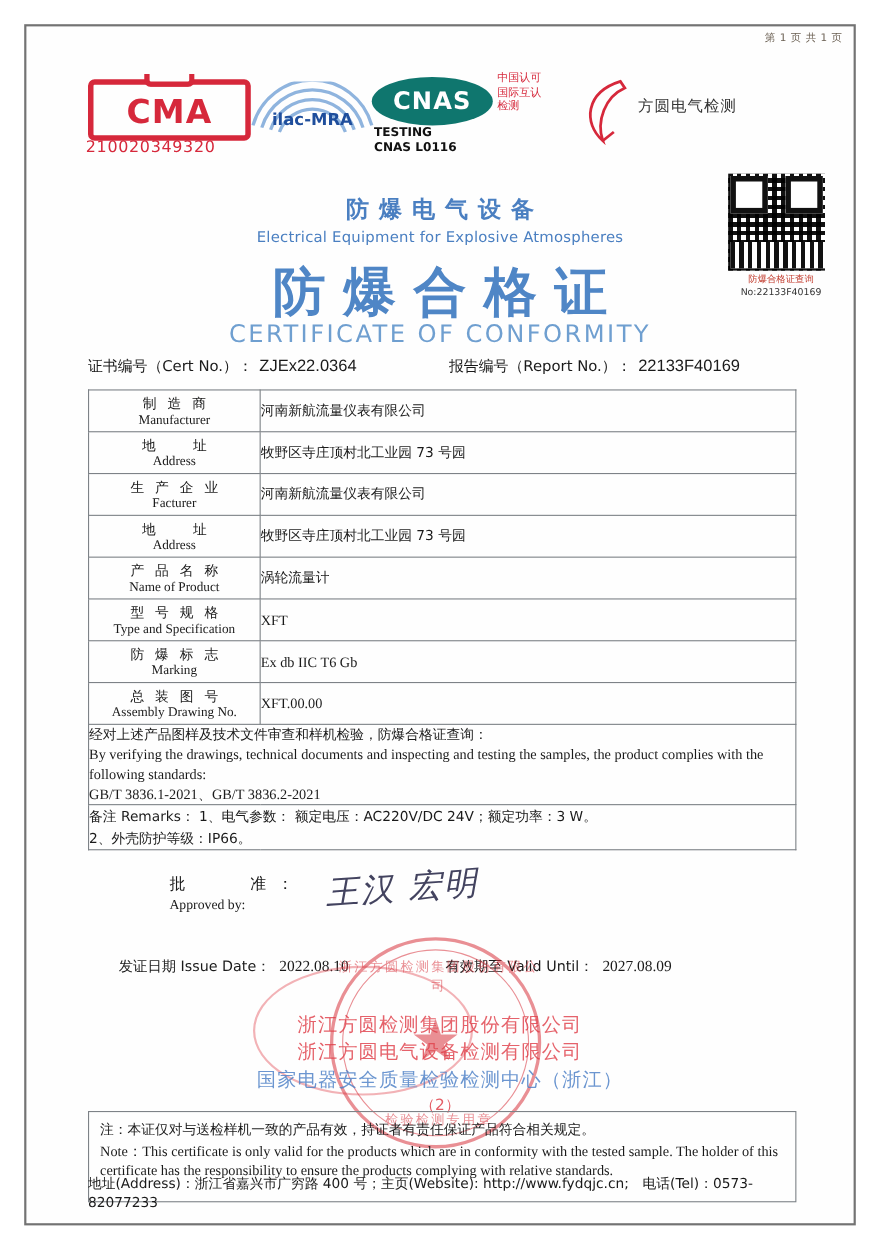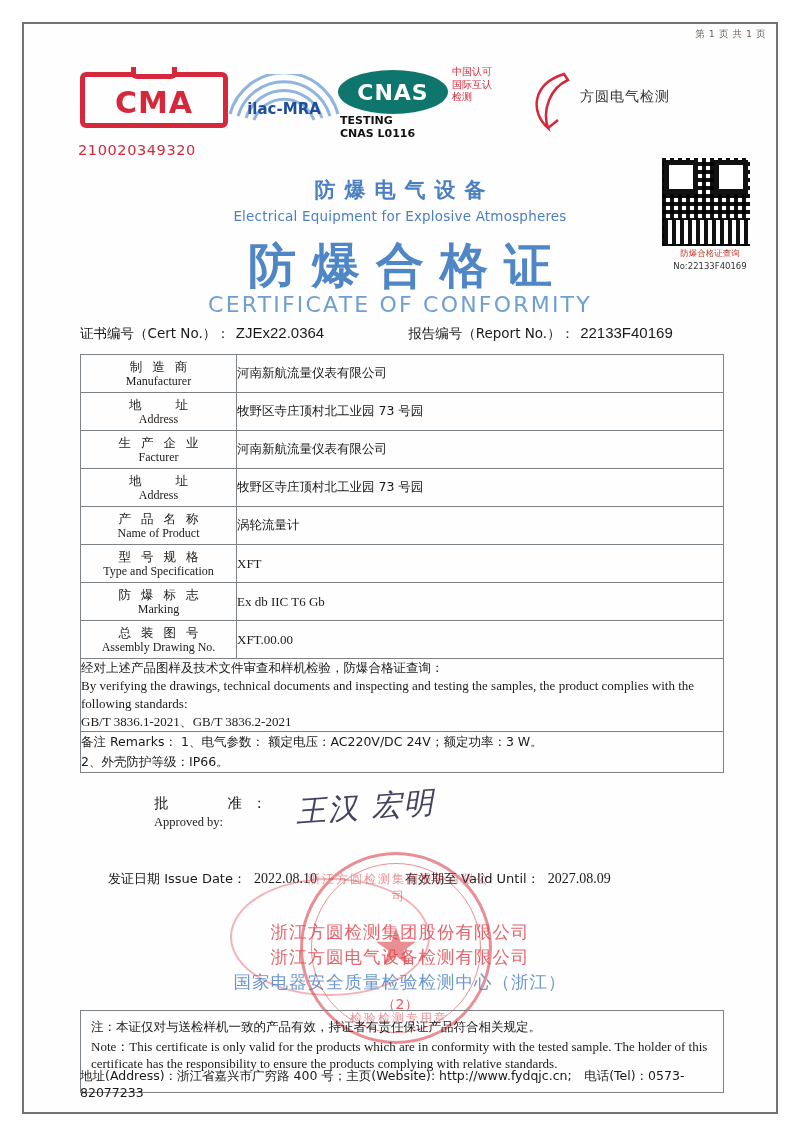--- a/index.html
+++ b/index.html
@@ -65,21 +65,21 @@
     display: flex; align-items: center; justify-content: center;
     font-family: "DejaVu Sans", sans-serif;
     font-weight: bold;
     font-size: 30px;
     color: #d6283b;
     letter-spacing: 1px;
     padding-top: 4px;
   }
   .cma-code {
     position: absolute;
-    left: 54px; top: 84px;
+    left: 54px; top: 68px;
     font-family: "DejaVu Sans", sans-serif;
     font-size: 14.5px;
     color: #d6283b;
     letter-spacing: 0.6px;
   }
 
   
   .ilac {
     position: absolute;
     left: 200px; top: 16px;

